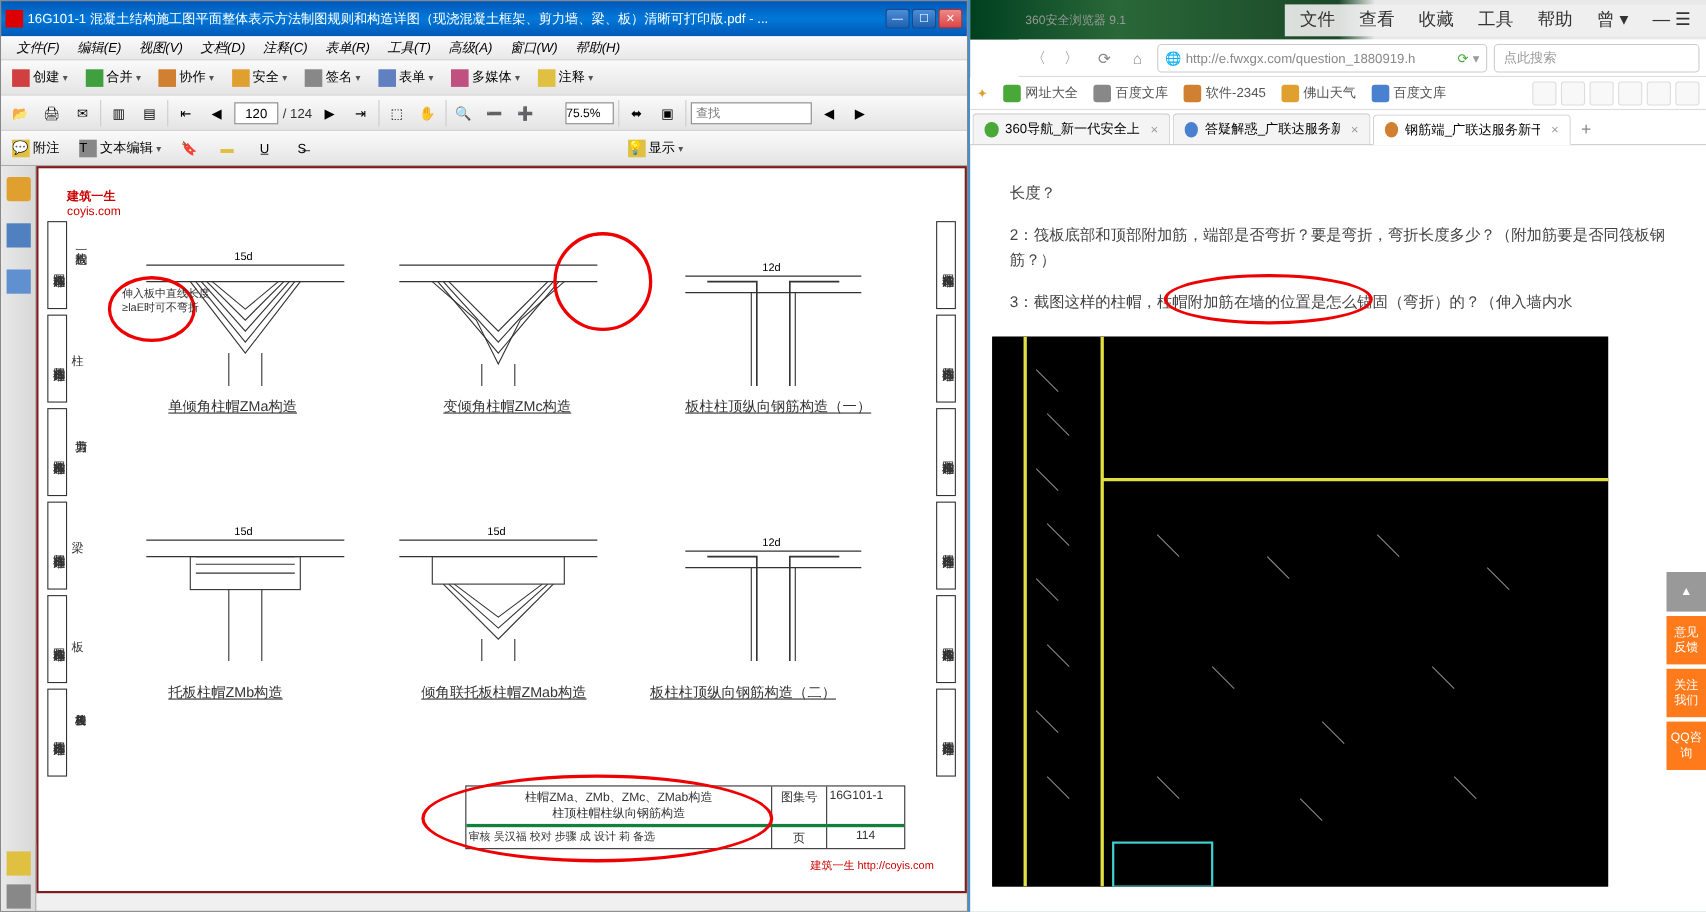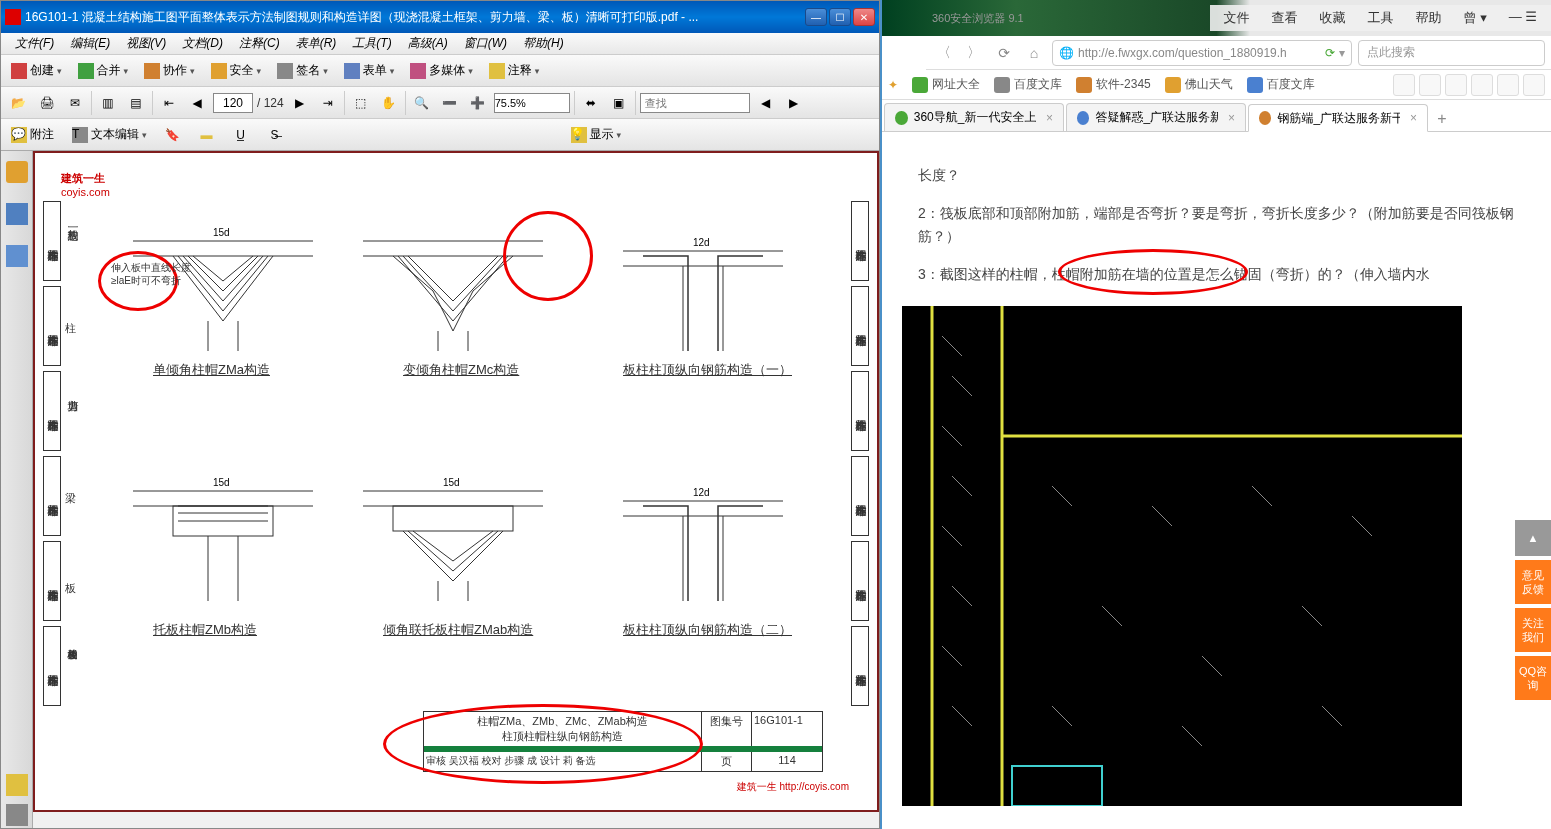--- a/index.html
+++ b/index.html
@@ -20,21 +20,21 @@
 .toolbar { height: 32px; background: linear-gradient(#fafafa,#e4e4e4); display: flex; align-items: center; padding: 0 6px; gap: 8px; font-size: 12px; border-bottom: 1px solid #ccc; }
 .tb-btn { display: flex; align-items: center; gap: 3px; padding: 2px 4px; cursor: pointer; }
 .tb-icon { width: 16px; height: 16px; display: inline-block; }
 .tb-sep { width: 1px; height: 24px; background: #ccc; }
 .tb-drop { font-size: 9px; color: #555; }
 
 .toolbar2 { height: 32px; background: linear-gradient(#fafafa,#e4e4e4); display: flex; align-items: center; padding: 0 6px; gap: 4px; font-size: 12px; border-bottom: 1px solid #ccc; }
 .tb2-btn { width: 24px; height: 24px; display: flex; align-items: center; justify-content: center; cursor: pointer; border-radius: 3px; }
 .page-input { width: 40px; height: 20px; text-align: center; border: 1px solid #888; font-size: 12px; }
 .page-total { font-size: 12px; color: #333; }
-.zoom-select { width: 76px; height: 20px; border: 1px solid #888; font-size: 11px; }
+.zoom-select { width: 44px; height: 20px; border: 1px solid #888; font-size: 11px; margin-left: 20px; }
 .search-box { width: 110px; height: 20px; border: 1px solid #888; font-size: 11px; padding: 0 4px; background: white; }
 
 .toolbar3 { height: 32px; background: linear-gradient(#fafafa,#e4e4e4); display: flex; align-items: center; padding: 0 6px; gap: 10px; font-size: 12px; border-bottom: 1px solid #aaa; }
 
 .pdf-body { display: flex; height: calc(100% - 166px); }
 .pdf-sidebar { width: 32px; background: linear-gradient(90deg,#e8e8e8,#d8d8d8); border-right: 1px solid #aaa; display: flex; flex-direction: column; padding-top: 10px; gap: 20px; align-items: center; }
 .side-icon { width: 22px; height: 22px; cursor: pointer; }
 .lock-ic { background: #e0a030; border-radius: 3px; }
 .bm-ic { background: #5080c0; }
 .page-ic { background: #6090d0; }
@@ -52,21 +52,21 @@
 .red-ellipse { position: absolute; border: 3px solid #e00; border-radius: 50%; }
 .footer-text { position: absolute; bottom: 8px; right: 20px; font-size: 10px; color: #c00; }
 
 
 .diagram-svg { display: block; }
 
 
 .browser { position: absolute; left: 880px; top: 0; right: 0; height: 829px; background: white; border-left: 2px solid #4a90c8; }
 .br-top { height: 36px; background: linear-gradient(90deg, #004020 0%, #2a6838 20%, #1a4828 50%, #e8e8e8 55%); display: flex; align-items: center; font-size: 12px; color: #ddd; padding-left: 6px; }
 .br-menus { margin-left: auto; display: flex; gap: 2px; color: #333; background: rgba(240,240,240,0.9); padding: 2px 4px; }
-.br-menu { padding: 2px 10px; cursor: pointer; font-size: 13px; }
+.br-menu { padding: 2px 10px; cursor: pointer; font-size: 16px; }
 
 .br-addr { height: 34px; background: white; display: flex; align-items: center; padding: 0 6px; gap: 6px; border-bottom: 1px solid #ddd; margin-left: 44px; }
 .addr-btn { width: 24px; height: 24px; display:flex;align-items:center;justify-content:center; color: #888; cursor: pointer; font-size: 14px; }
 .addr-bar { flex: 0 0 300px; height: 26px; border: 1px solid #ccc; border-radius: 4px; display: flex; align-items: center; padding: 0 6px; font-size: 12px; color: #888; }
 .addr-search { flex: 1; height: 26px; border: 1px solid #ccc; border-radius: 4px; display: flex; align-items: center; padding: 0 8px; font-size: 12px; color: #999; }
 
 .br-favbar { height: 30px; background: white; display: flex; align-items: center; padding: 0 6px; gap: 14px; font-size: 12px; border-bottom: 1px solid #ddd; }
 .fav-item { display: flex; align-items: center; gap: 4px; color: #555; cursor: pointer; }
 .fav-ic { width: 16px; height: 16px; border-radius: 3px; }
 .fav-right { margin-left: auto; display: flex; gap: 4px; }
@@ -298,24 +298,24 @@
             <line x1="10" y1="50" x2="170" y2="50" stroke="#333"></line>
               <line x1="10" y1="65" x2="170" y2="65" stroke="#333"></line>
             <line x1="70" y1="65" x2="70" y2="150" stroke="#333"></line>
               <line x1="110" y1="65" x2="110" y2="150" stroke="#333"></line>
             <path d="M75,150 L75,55 L30,55 M105,150 L105,55 L150,55" fill="none" stroke="#333" stroke-width="1.5"></path>
             <text x="80" y="45" font-size="10">12d</text>
           </svg>
 
           <div style="position:absolute;top:460px;left:110px;font-size:13px;text-decoration:underline">托板柱帽ZMb构造</div>
           <div style="position:absolute;top:460px;left:340px;font-size:13px;text-decoration:underline">倾角联托板柱帽ZMab构造</div>
-          <div style="position:absolute;top:460px;left:580px;font-size:13px;text-decoration:underline">板柱柱顶纵向钢筋构造（二）</div>
+          <div style="position:absolute;top:460px;left:548px;font-size:13px;text-decoration:underline">板柱柱顶纵向钢筋构造（二）</div>
 
           <div style="position:absolute;bottom:30px;left:380px;width:400px;border:1px solid #333;font-size:11px">
-            <div style="display:flex;border-bottom:6px solid #15803d">
+            <div style="display:flex;border-bottom:3px solid #15803d">
               <div style="flex:1;text-align:center;padding:2px;border-right:1px solid #333">
                 <div>柱帽ZMa、ZMb、ZMc、ZMab构造</div>
                 <div>柱顶柱帽柱纵向钢筋构造</div>
               </div>
               <div style="width:50px;text-align:center;padding:2px;border-right:1px solid #333">图集号</div>
               <div style="width:70px;text-align:left;padding:2px">16G101-1</div>
             </div>
             <div style="display:flex">
               <div style="flex:1;padding:2px;border-right:1px solid #333;font-size:10px">审核 吴汉福  校对 步骤  成 设计 莉 备选</div>
               <div style="width:50px;text-align:center;padding:2px;border-right:1px solid #333">页</div>

